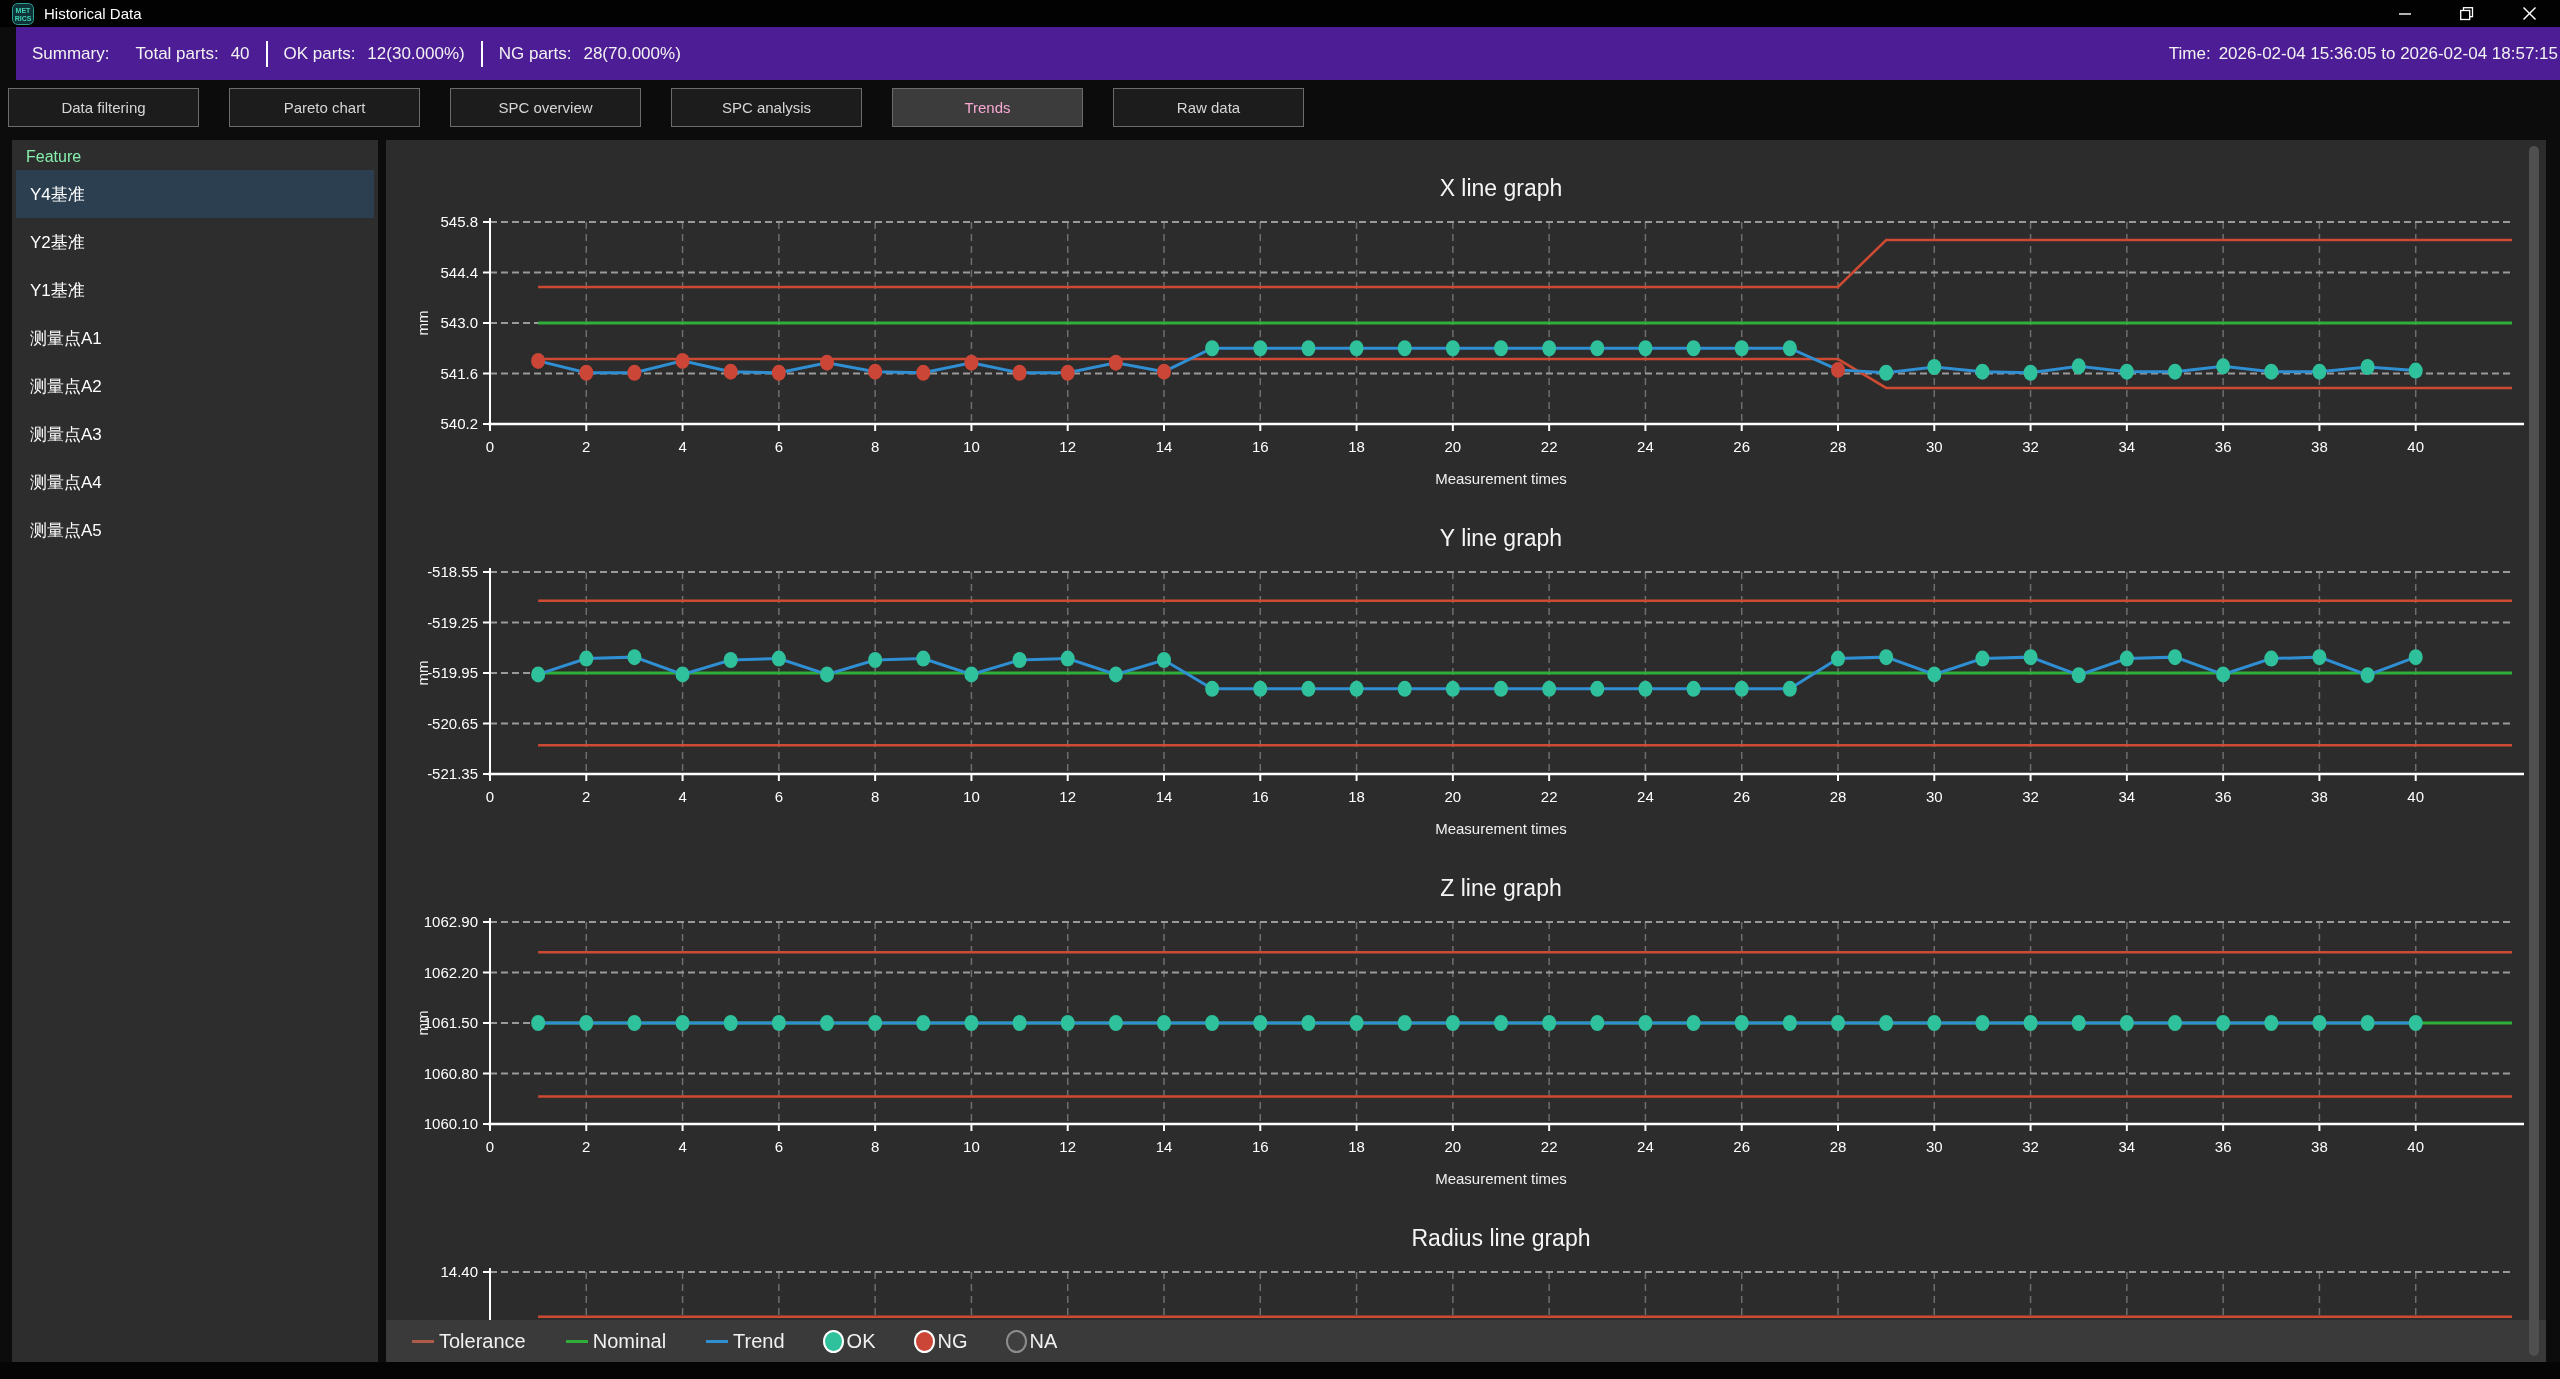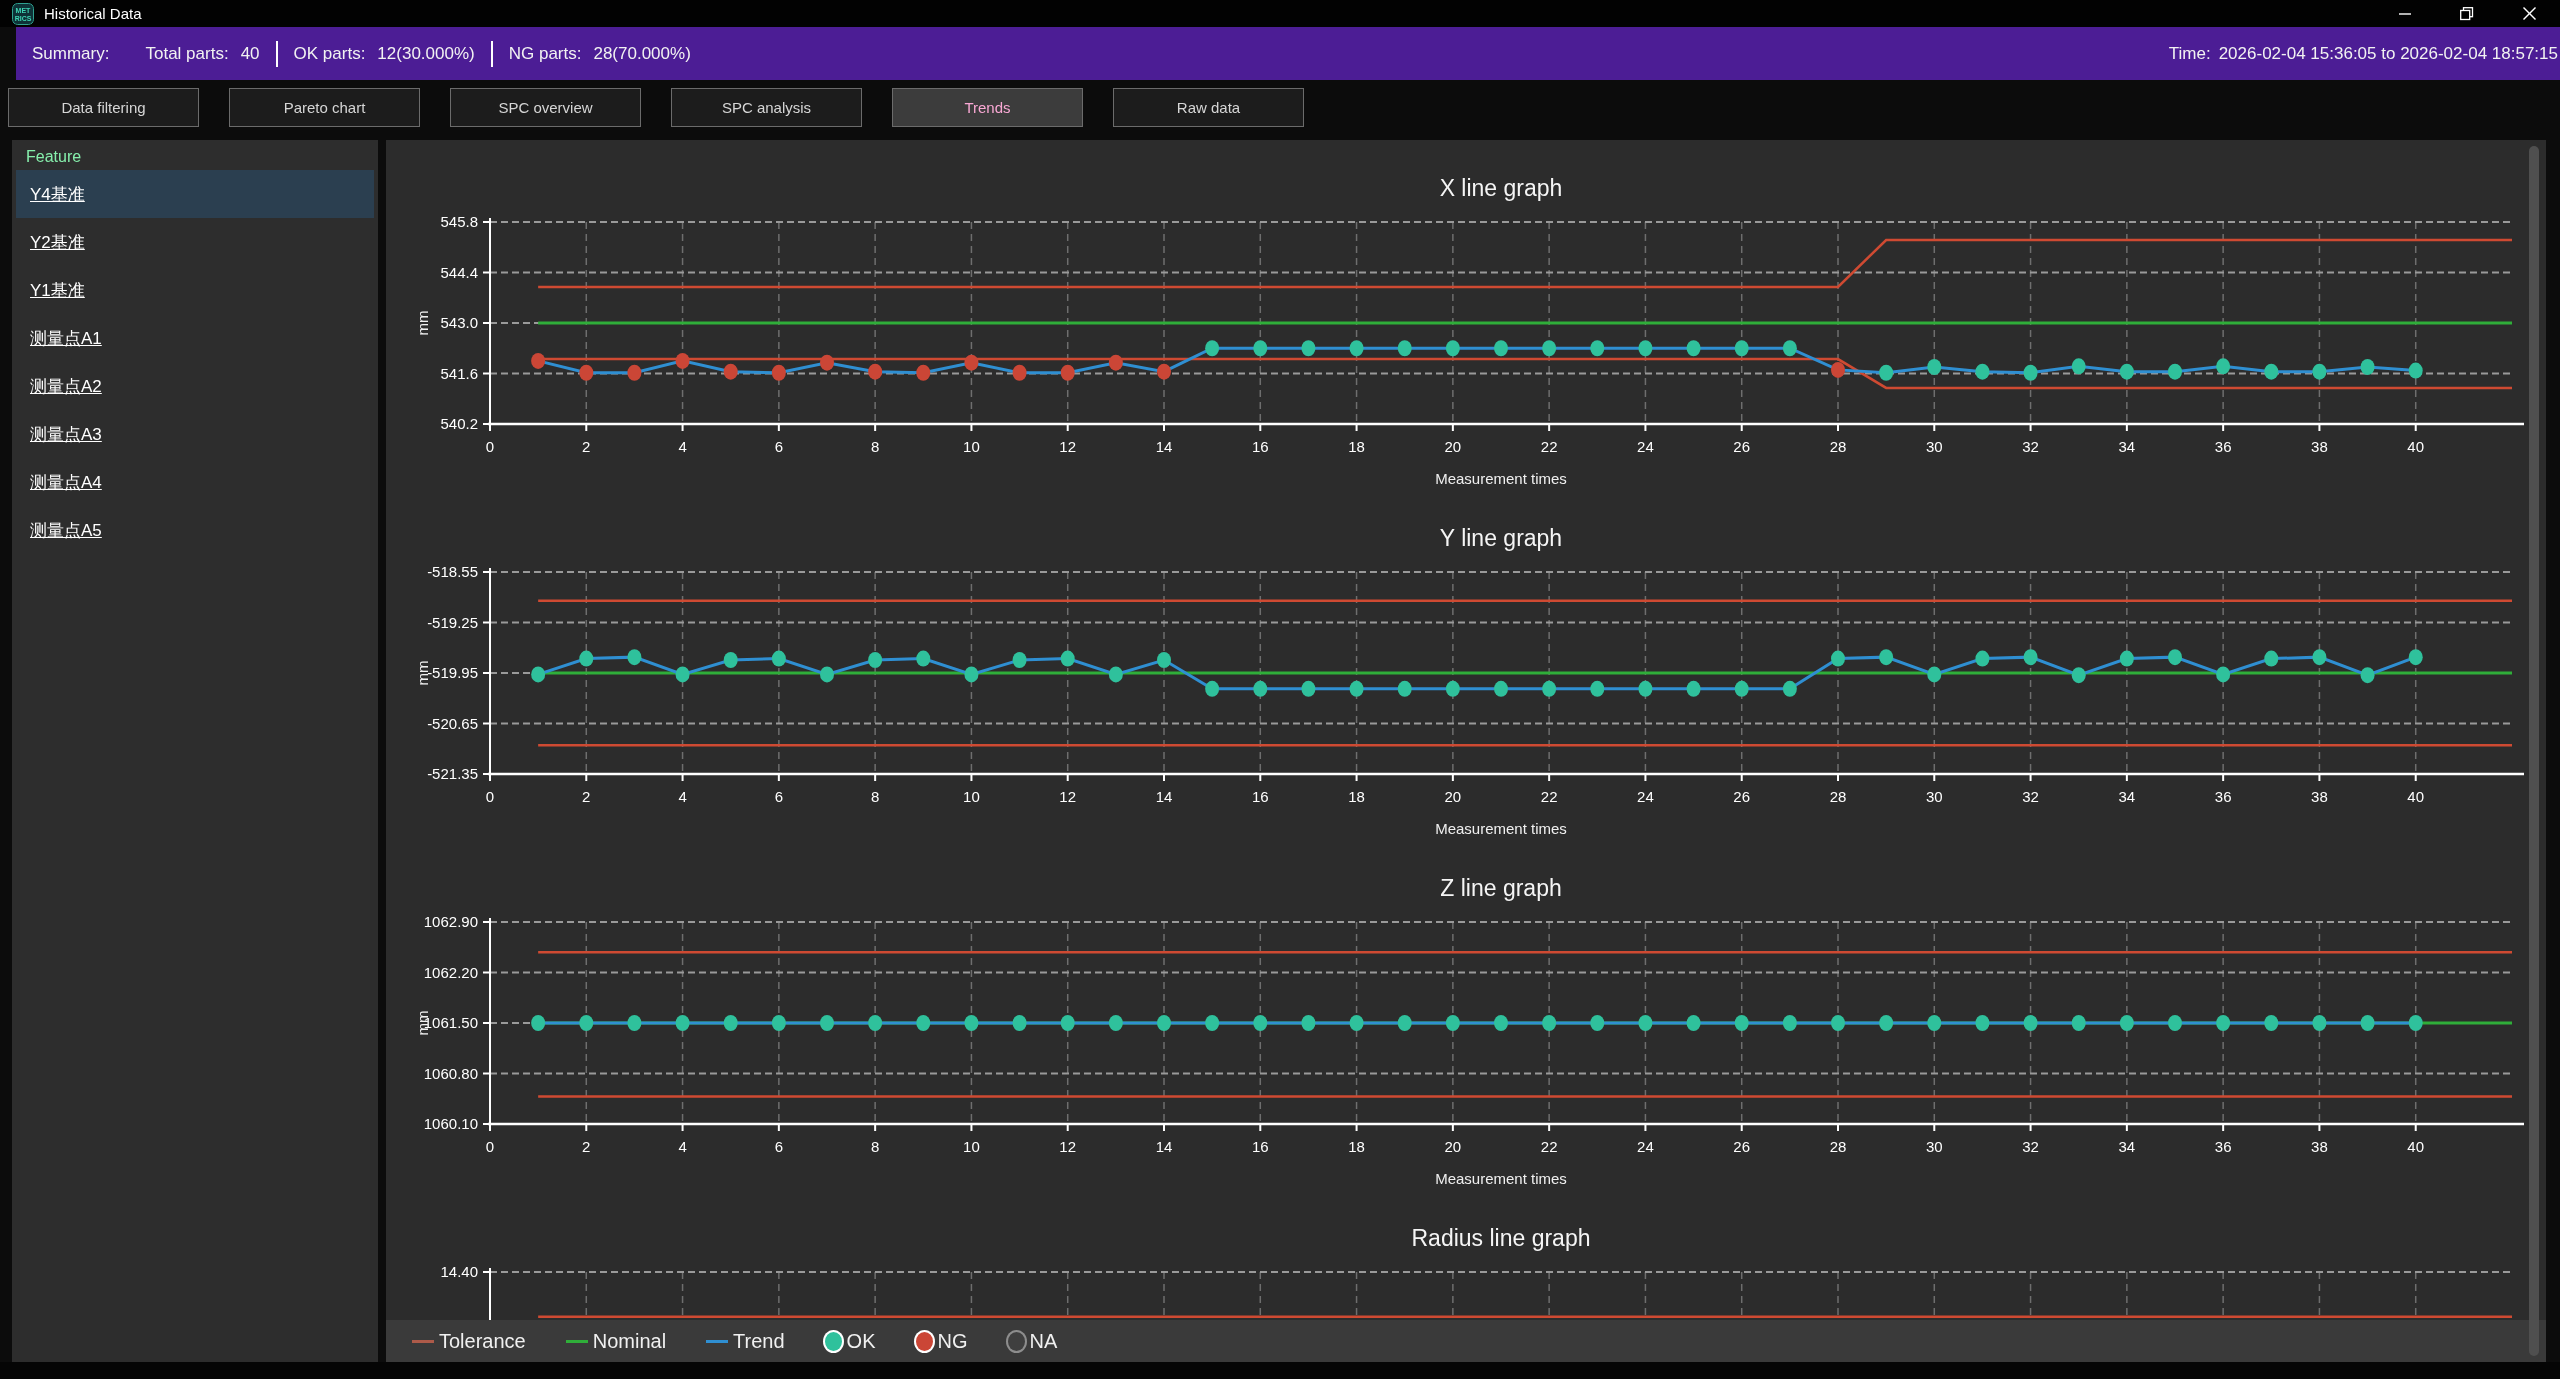--- a/index.html
+++ b/index.html
@@ -23,21 +23,21 @@
   .summary-time { position:absolute; right:18px; display:flex; align-items:center; }
   .summary-time .lbl { margin-right:8px; }
   
   .tabs { position:absolute; left:8px; top:88px; display:flex;gap:28px; }
   .tab { width:191px; height:39px; margin-right:2px; background:#1c1c1c; border:1px solid #6b6b6b;
          display:flex; align-items:center; justify-content:center; font-size:15px; color:#d6d6d6; }
   .tab.active { background:#3c3c3c; color:#f9a8d4; }
   
   .sidebar { position:absolute; left:12px; top:140px; width:366px; height:1222px; background:#2d2d2d; }
   .sidebar-header { height:30px; padding:8px 0 0 14px; font-size:16px; color:#86efac; }
-  .feature-item { height:48px; margin:0 4px; padding-left:14px; display:flex; align-items:center; font-size:17px; color:#ffffff;text-decoration:underline; }
+  .feature-item { height:48px; margin:0 4px; padding-left:14px; display:flex; align-items:center; font-size:17px; color:#ffffff; }
   .feature-item.selected { background:#2b3f50; }
   
   .main { position:absolute; left:386px; top:140px; width:2160px; height:1222px; background:#2c2c2c; overflow:hidden; }
   .chart-block { position:relative; width:2152px; overflow:hidden; }
   .chart-block svg { display:block; }
   .tick { font-family:"Liberation Sans",sans-serif; font-size:15px; fill:#ffffff; }
   .axis-label { font-family:"Liberation Sans",sans-serif; font-size:15px; fill:#f0f0f0; }
   .chart-title { font-family:"Liberation Sans",sans-serif; font-size:23px; fill:#f5f5f5; }
   
   .legendbar { position:absolute; left:0; bottom:0; width:2160px; height:42px; background:#3a3a3a;
@@ -81,21 +81,21 @@
         </svg>
       </div>
     </div>
   </div>
 
   <div class="summarybar">
     <div class="summary-left">
       <span class="grp">
           <span class="lbl">Summary:</span>
         </span>
-      <span class="grp" style="margin-left:24px;">
+      <span class="grp" style="margin-left:14px;">
           <span class="lbl">Total parts:</span>
           <span>40</span>
         </span>
       <span class="sep"></span>
       <span class="grp">
           <span class="lbl">OK parts:</span>
           <span>12(30.000%)</span>
         </span>
       <span class="sep"></span>
       <span class="grp">

